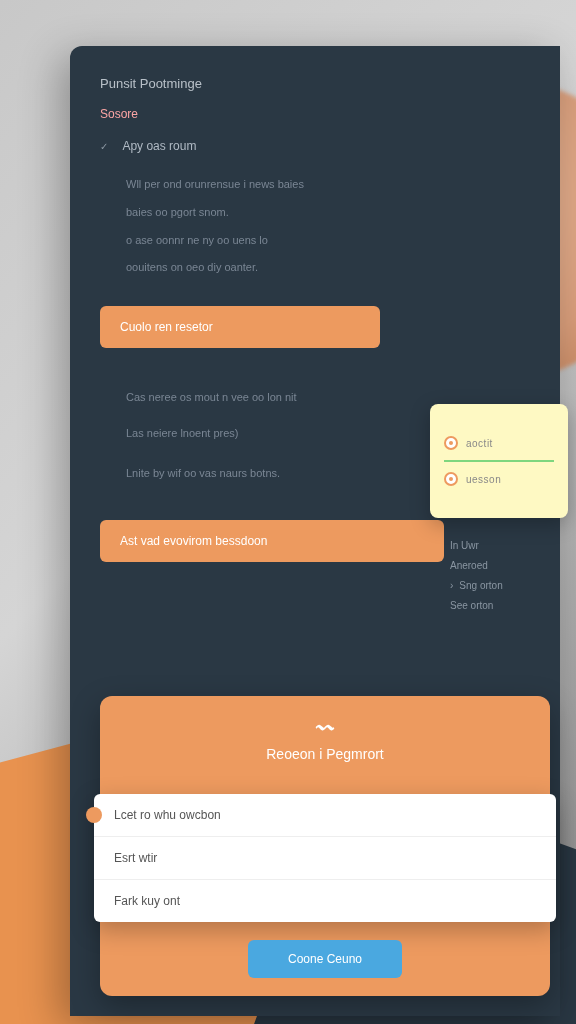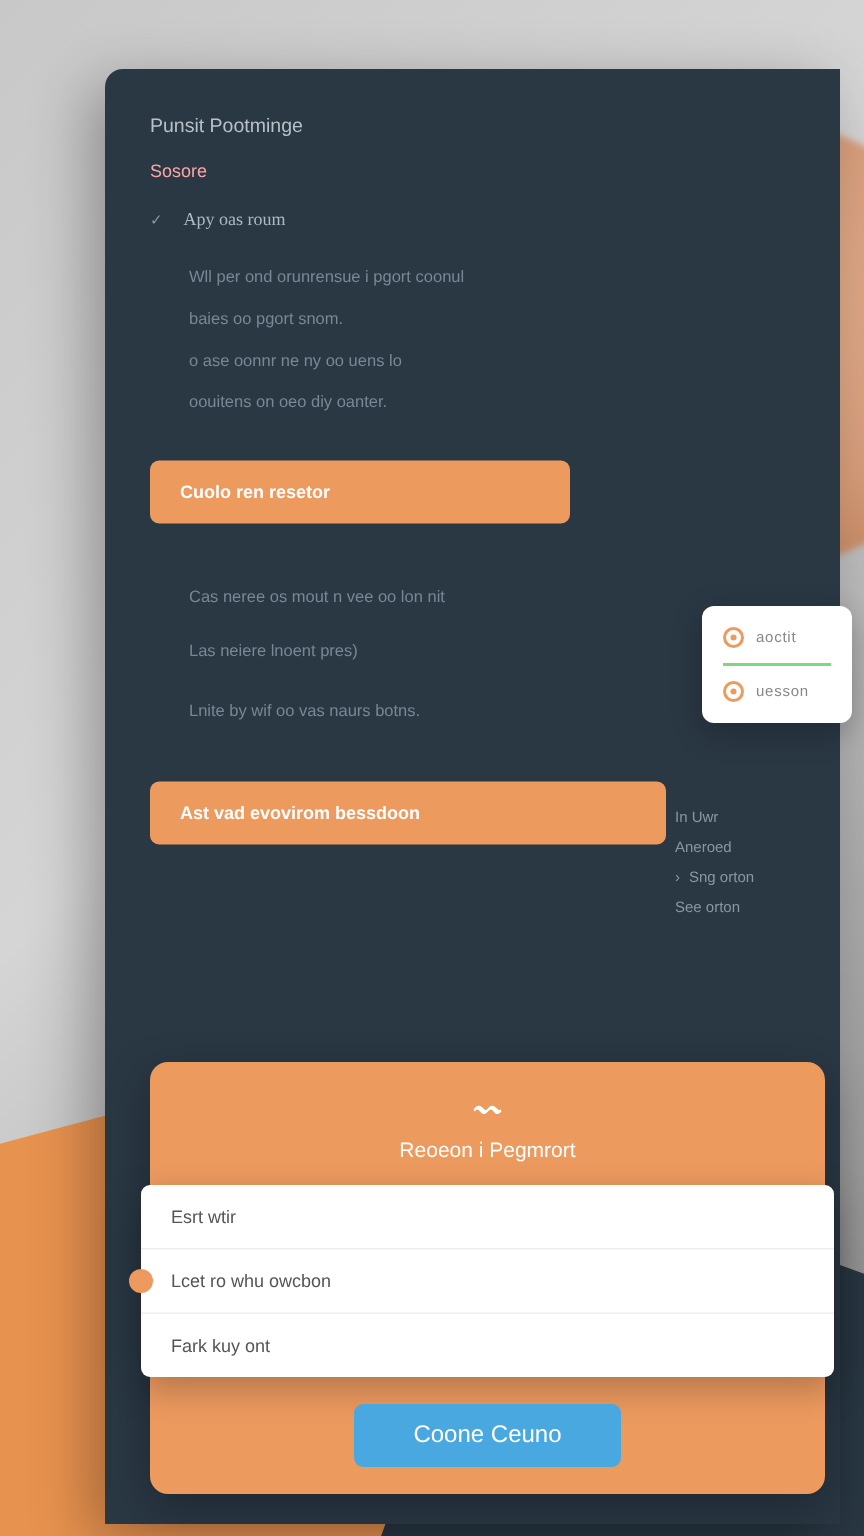--- a/index.html
+++ b/index.html
@@ -73,52 +73,50 @@
   gap: 14px;
   margin-bottom: 22px;
 }
 .check-icon {
   color: #8a96a2;
   font-size: 10px;
 }
 .check-text {
   color: #b0bac4;
   font-size: 12px;
-  font-family: Liberation Serif, serif;
 }
 .body-text {
   color: #7a8694;
   font-size: 11px;
   line-height: 1.8;
   margin-bottom: 8px;
   padding-left: 26px;
 }
 .body-text.spaced { margin-top: 20px; margin-bottom: 16px; }
 .btn-primary {
   background: #ed9a5f;
   color: #fff;
   border: none;
   border-radius: 6px;
   padding: 14px 20px;
   font-size: 12px;
   text-align: left;
   width: 280px;
   margin: 20px 0;
   cursor: pointer;
-  font-weight: bold;
 }
 .btn-primary.wide { width: 344px; }
 .side-widget {
   position: absolute;
   top: 358px;
   right: -8px;
-  width: 100px;
-  background: #ffffff;
+  width: 138px;
+  background: #fef9c3;
   border-radius: 8px;
-  padding: 10px 14px;
+  padding: 28px 14px;
   box-shadow: 0 6px 20px rgba(0,0,0,0.25);
 }
 .widget-row {
   display: flex;
   align-items: center;
   gap: 8px;
   padding: 4px 0;
 }
 .widget-dot {
   width: 14px;
@@ -177,21 +175,21 @@
 .card-wave {
   text-align: center;
   color: #fff;
   font-size: 18px;
   margin-bottom: 8px;
 }
 .card-title {
   text-align: center;
   color: #fff;
   font-size: 14px;
-  margin-bottom: 16px;
+  margin-bottom: 32px;
 }
 .dropdown {
   background: #fff;
   margin: 0 -6px;
   border-radius: 6px;
   box-shadow: 0 8px 24px rgba(0,0,0,0.25);
 }
 .dropdown-item {
   padding: 14px 20px;
   font-size: 12px;
@@ -211,21 +209,21 @@
   height: 16px;
   background: #ed9a5f;
   border-radius: 50%;
 }
 .btn-blue {
   background: #4aa8e0;
   color: #fff;
   border: none;
   border-radius: 6px;
   padding: 12px 40px;
-  font-size: 16px;
+  font-size: 12px;
   display: block;
   margin: 18px auto 0 auto;
   cursor: pointer;
 }
 </style>
 </head>
 <body>
 
 <div class="bg-layer"></div>
 <div class="bg-triangle"></div>
@@ -234,21 +232,21 @@
 
 <div class="panel">
   <div class="panel-title">Punsit Pootminge</div>
   <div class="panel-subtitle">Sosore</div>
 
   <div class="check-row">
     <span class="check-icon">✓</span>
     <span class="check-text">Apy oas roum</span>
   </div>
 
-  <div class="body-text">Wll per ond orunrensue i pgort coonul</div>
+  <div class="body-text">Wll per ond orunrensue i news baies</div>
   <div class="body-text">baies oo pgort snom.</div>
   <div class="body-text">o ase oonnr ne ny oo uens lo</div>
   <div class="body-text">oouitens on oeo diy oanter.</div>
 
   <button class="btn-primary">Cuolo ren resetor</button>
 
   <div class="body-text spaced">Cas neree os mout n vee oo lon nit</div>
   <div class="body-text">Las neiere lnoent pres)</div>
   <div class="body-text spaced">Lnite by wif oo vas naurs botns.</div>
 
@@ -278,19 +276,19 @@
       </div>
     <div class="side-list-item">
         <span>See orton</span>
       </div>
   </div>
 
   <div class="bottom-card">
     <div class="card-wave">〰</div>
     <div class="card-title">Reoeon i Pegmrort</div>
     <div class="dropdown">
+      <div class="dropdown-item selected">Lcet ro whu owcbon</div>
       <div class="dropdown-item">Esrt wtir</div>
-      <div class="dropdown-item selected">Lcet ro whu owcbon</div>
       <div class="dropdown-item">Fark kuy ont</div>
     </div>
     <button class="btn-blue">Coone Ceuno</button>
   </div>
 </div>
 
 </body></html>

